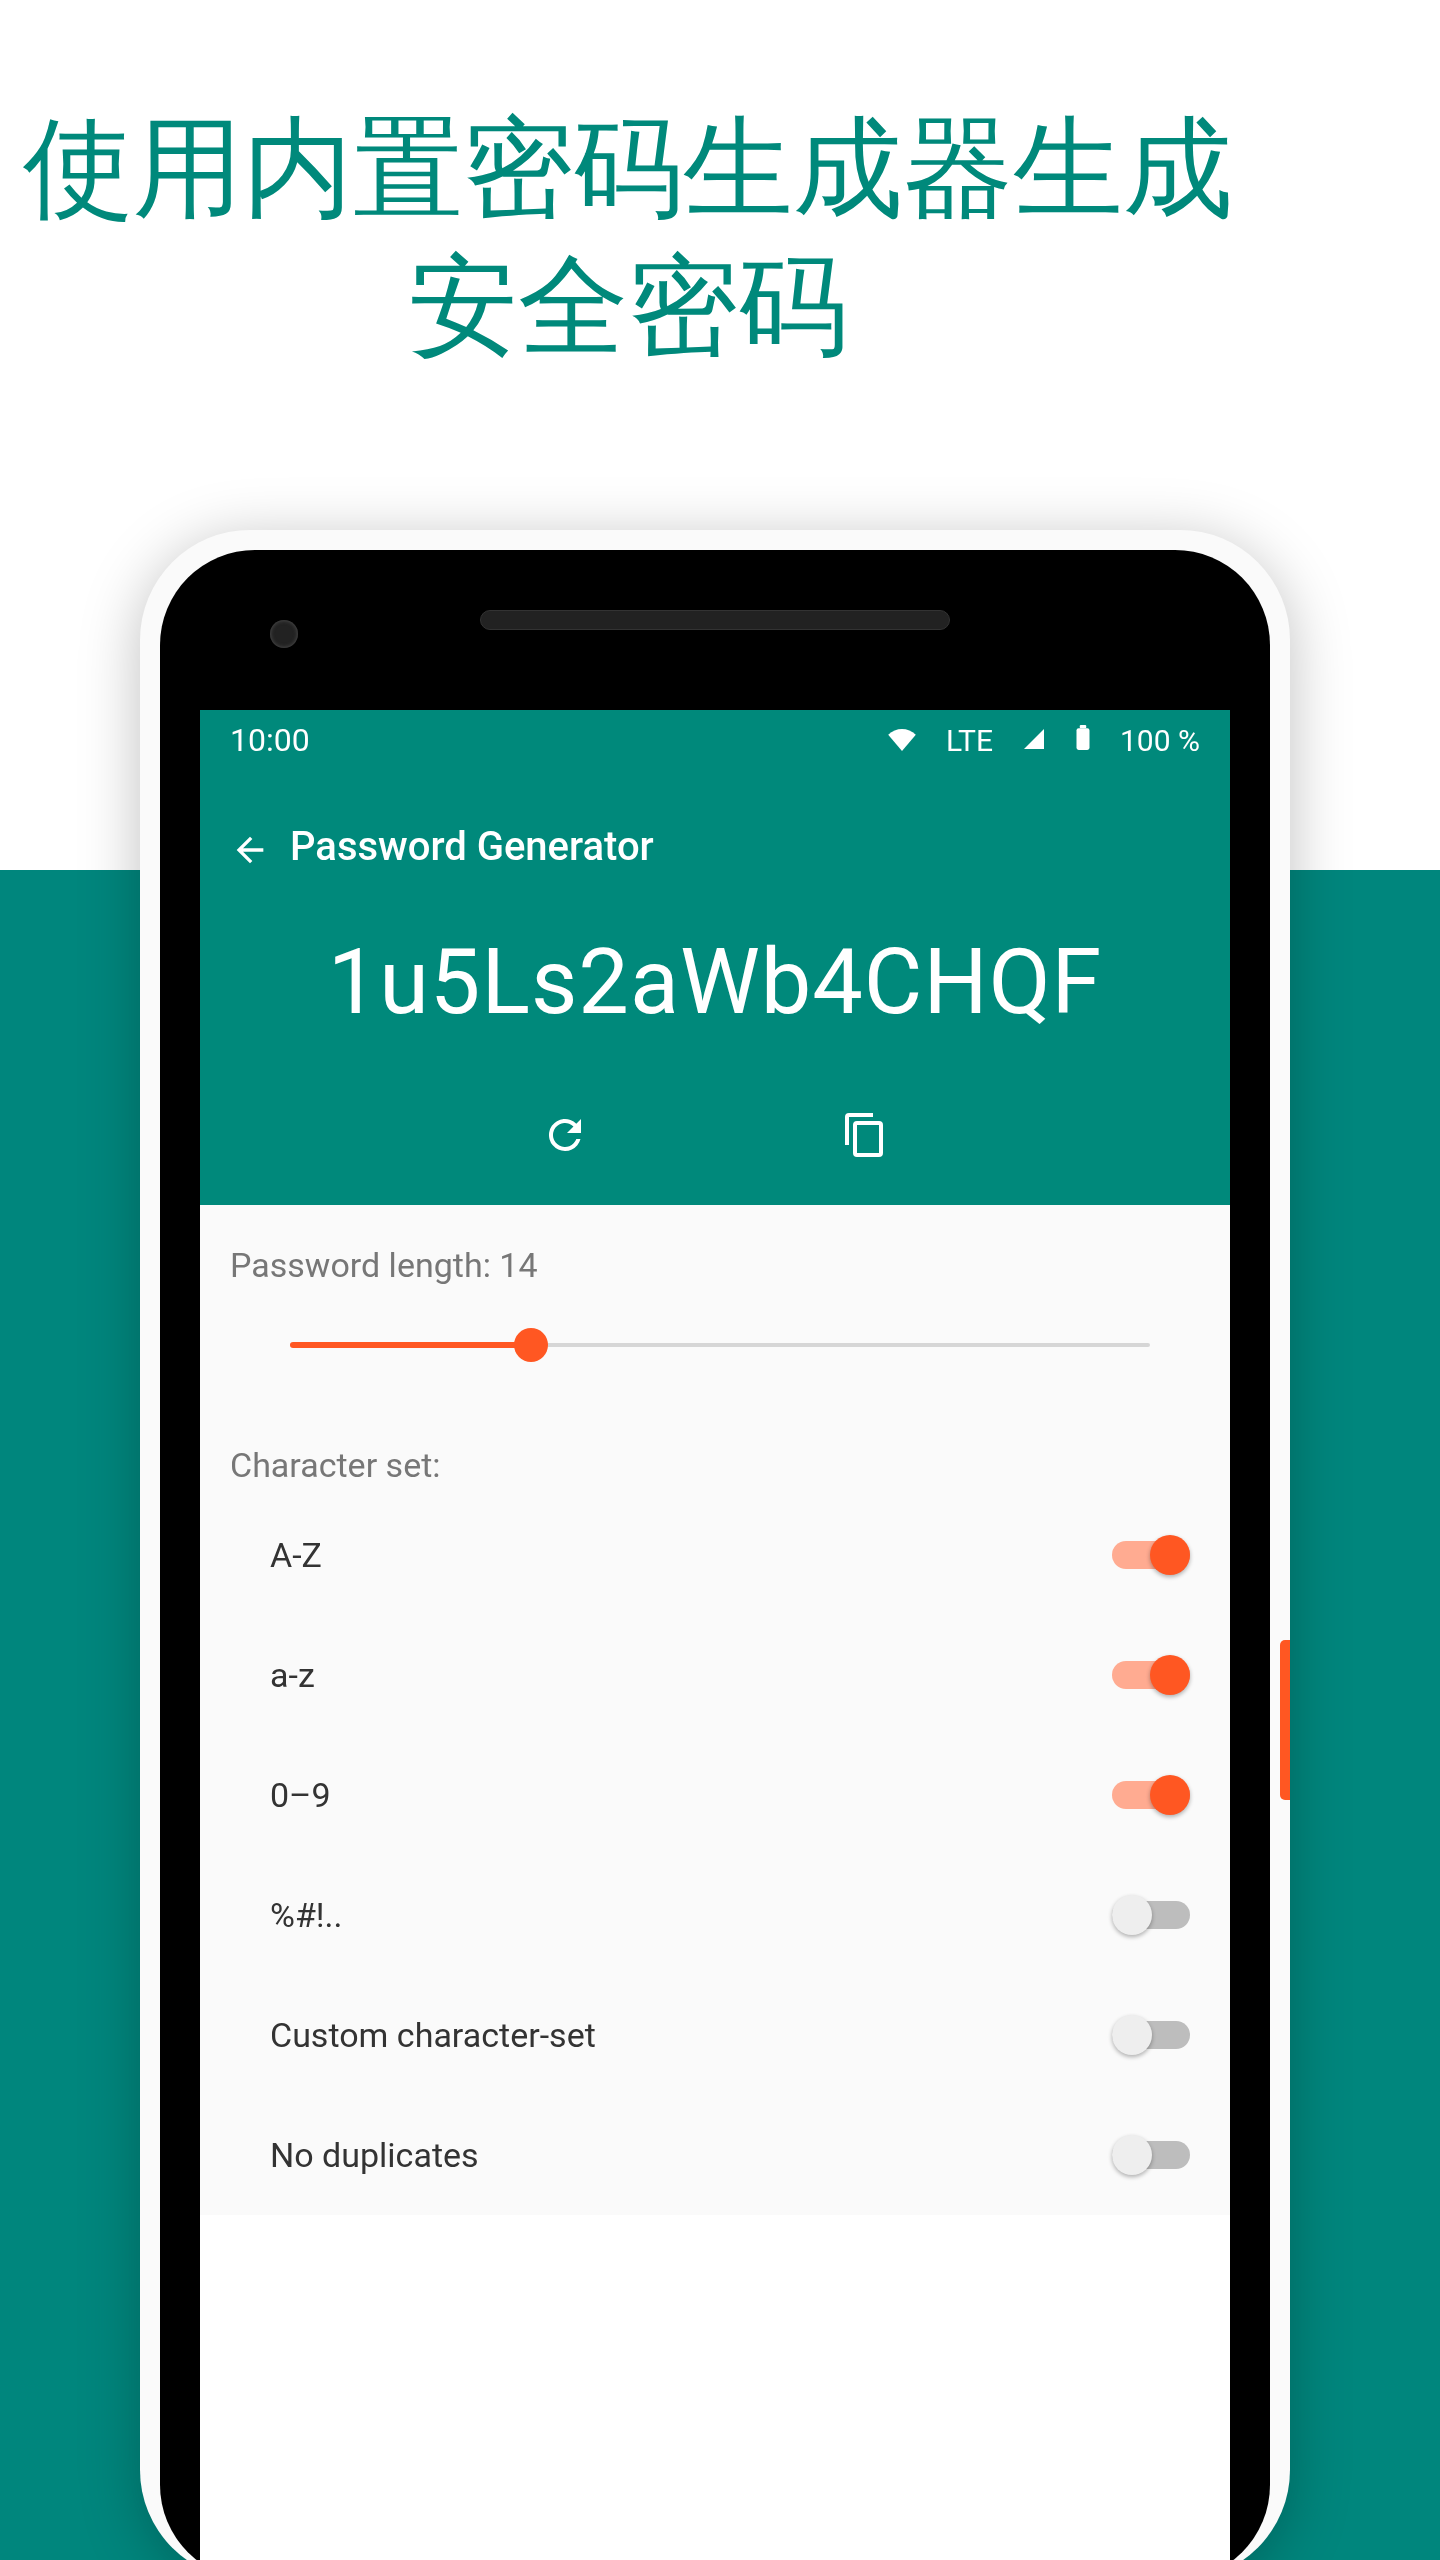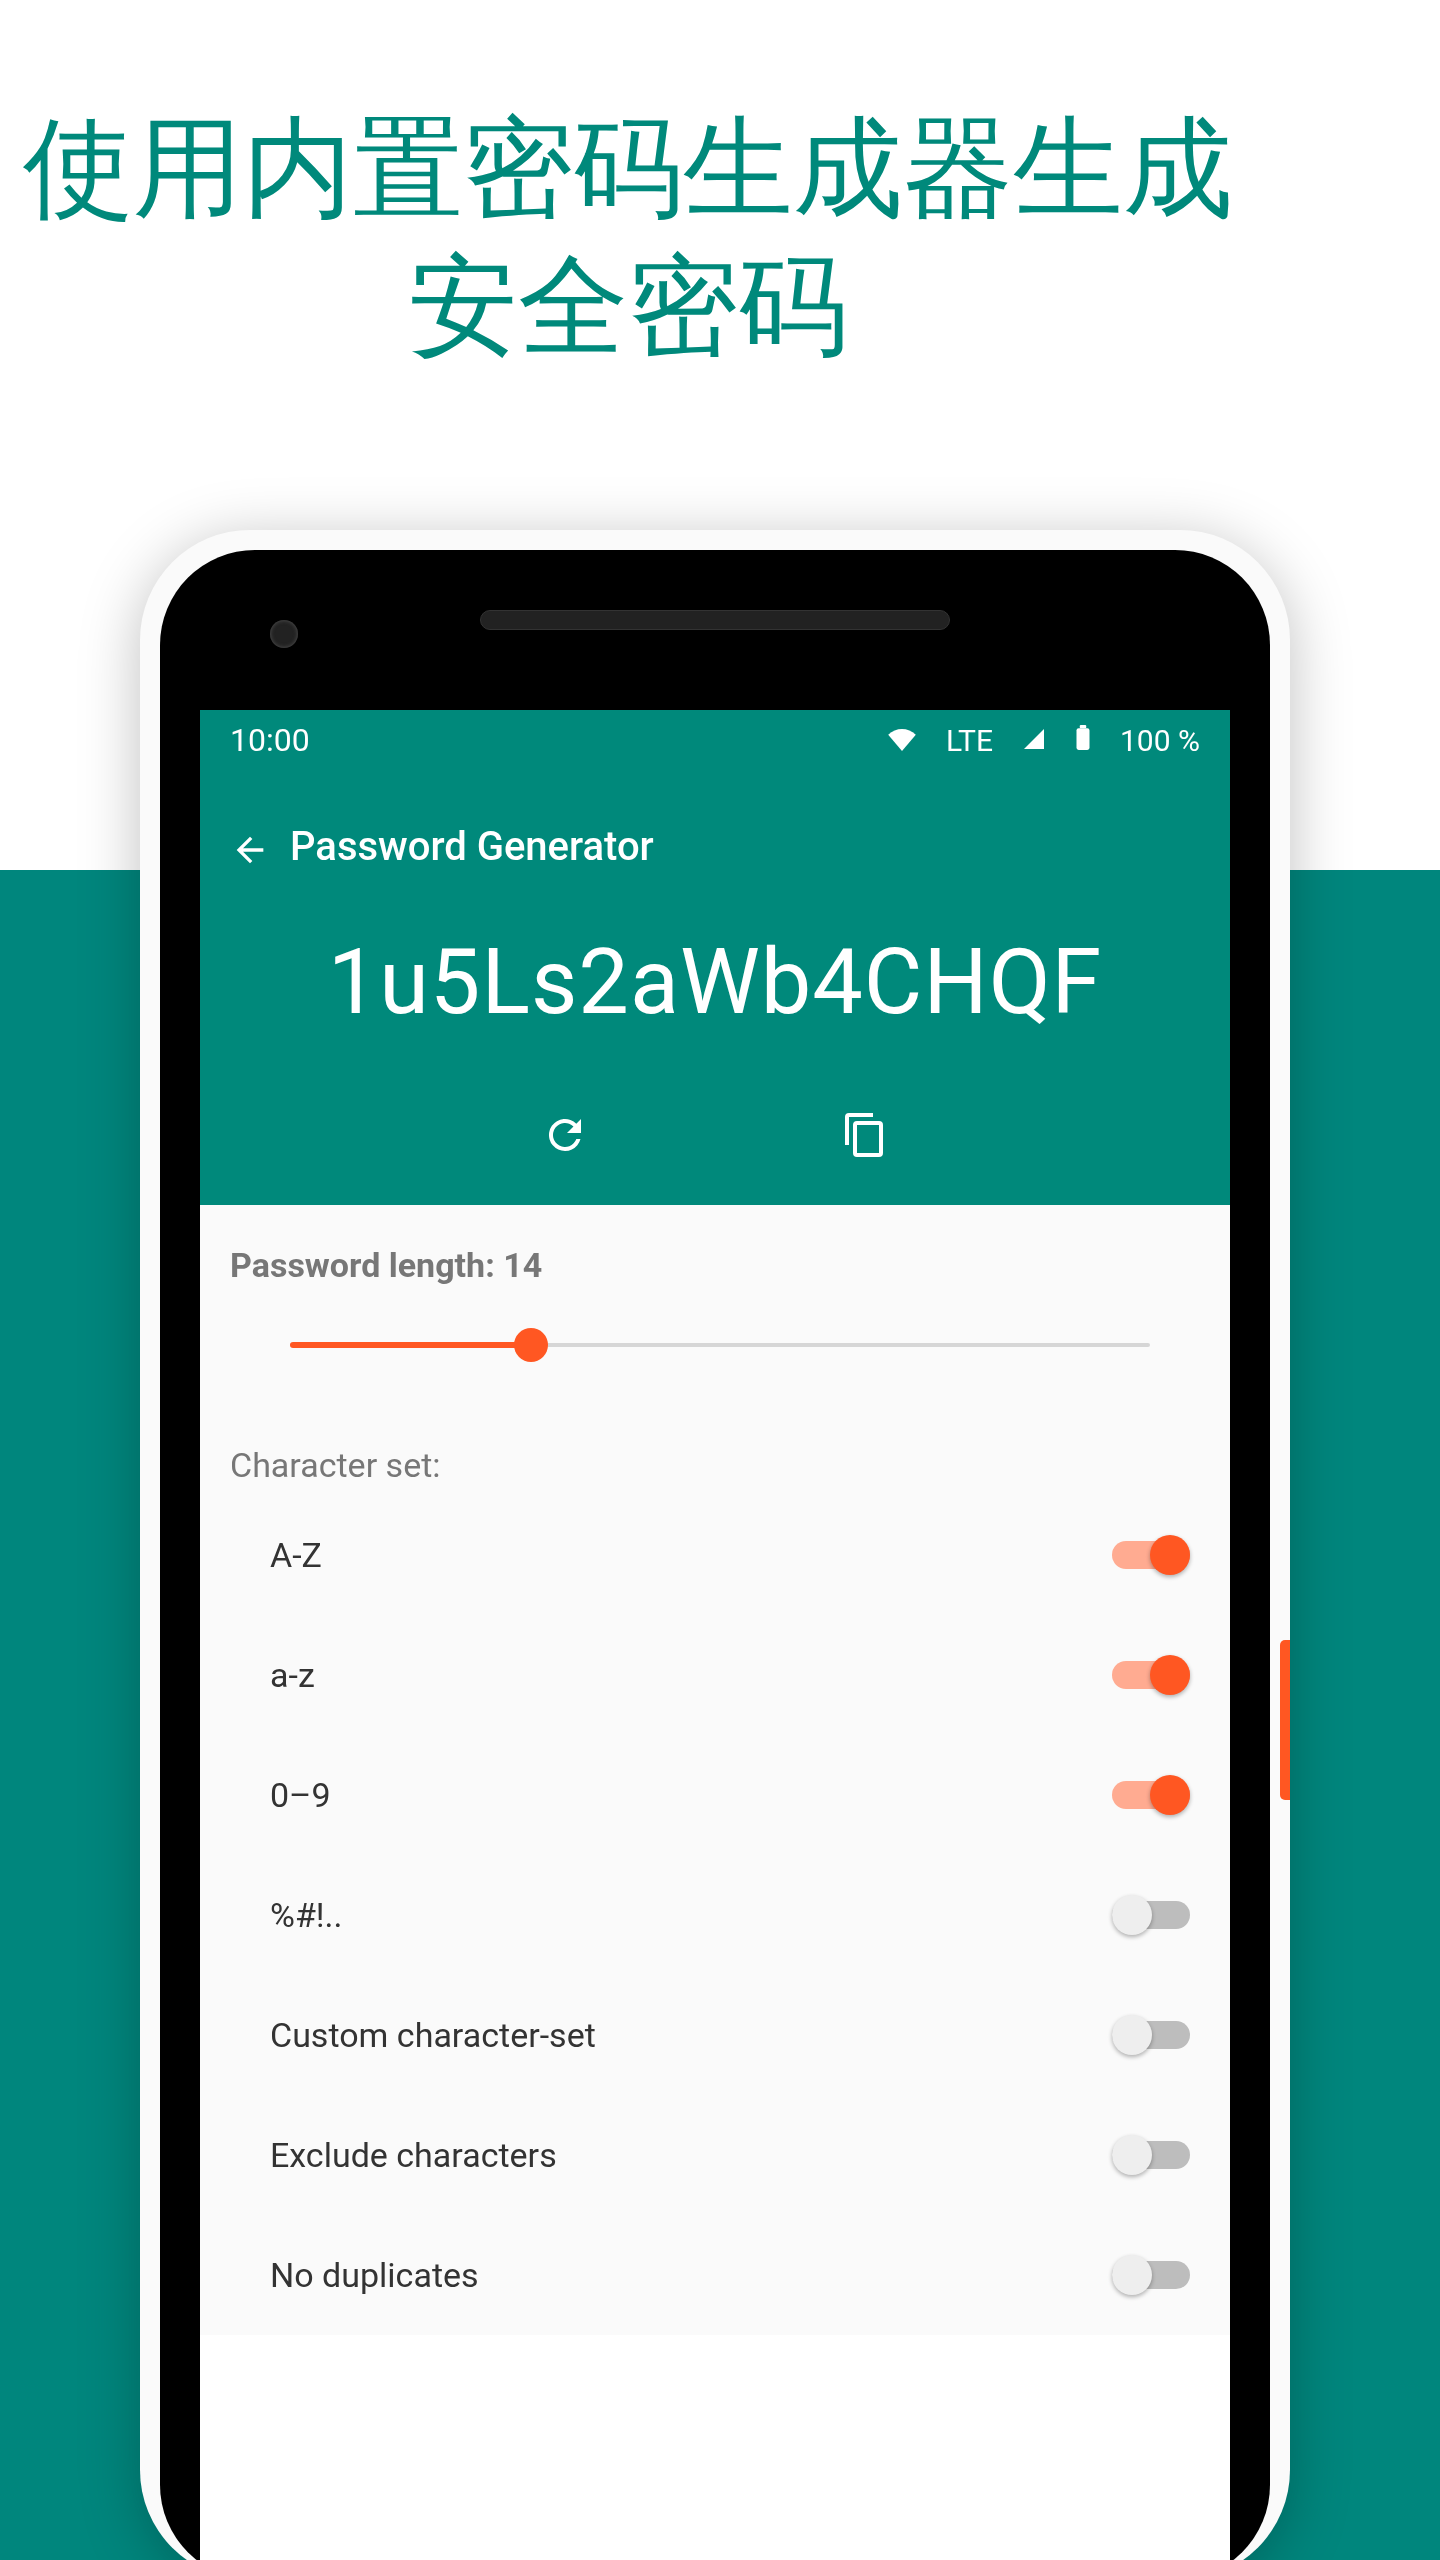--- a/index.html
+++ b/index.html
@@ -63,21 +63,21 @@
   .toolbar .title { font-size:40px; font-weight:500; }
   .back-arrow { width:40px; height:40px; display:flex; align-items:center; justify-content:center; }
   
   .pwd-area { background:#00897b; text-align:center; padding:60px 4px 40px; }
   .pwd-text { color:#fff; font-size:90px; letter-spacing:1px; font-weight:400; }
   .pwd-actions { display:flex; justify-content:center; gap:240px; margin-top:70px; }
   .pwd-actions .ico-btn { width:60px; height:60px; display:flex; align-items:center; justify-content:center; color:#fff; }
   
   .content { background:#fafafa; padding:40px 30px 0; }
   .row-label { color:#777; font-size:34px; }
-  .length-row { margin-bottom:10px;font-weight:bold; }
+  .length-row { margin-bottom:10px; }
   .slider-wrap { padding:30px 50px 10px 60px; }
   .slider {
     position:relative; height:40px;
   }
   .slider .track {
     position:absolute; left:0; right:0; top:50%; transform:translateY(-50%);
     height:4px; background:#d6d6d6; border-radius:4px;
   }
   .slider .track-fill {
     position:absolute; left:0; top:50%; transform:translateY(-50%);
@@ -220,27 +220,20 @@
               </div>
             </div>
             <div class="opt-row">
               <span class="lbl">Custom character-set</span>
               <div class="switch off">
                 <div class="track"></div>
                 <div class="knob"></div>
               </div>
             </div>
             <div class="opt-row">
-              <span class="lbl">Exclude characters</span>
-              <div class="switch off">
-                <div class="track"></div>
-                <div class="knob"></div>
-              </div>
-            </div>
-            <div class="opt-row">
               <span class="lbl">No duplicates</span>
               <div class="switch off">
                 <div class="track"></div>
                 <div class="knob"></div>
               </div>
             </div>
           </div>
       </div>
 
     </div>

